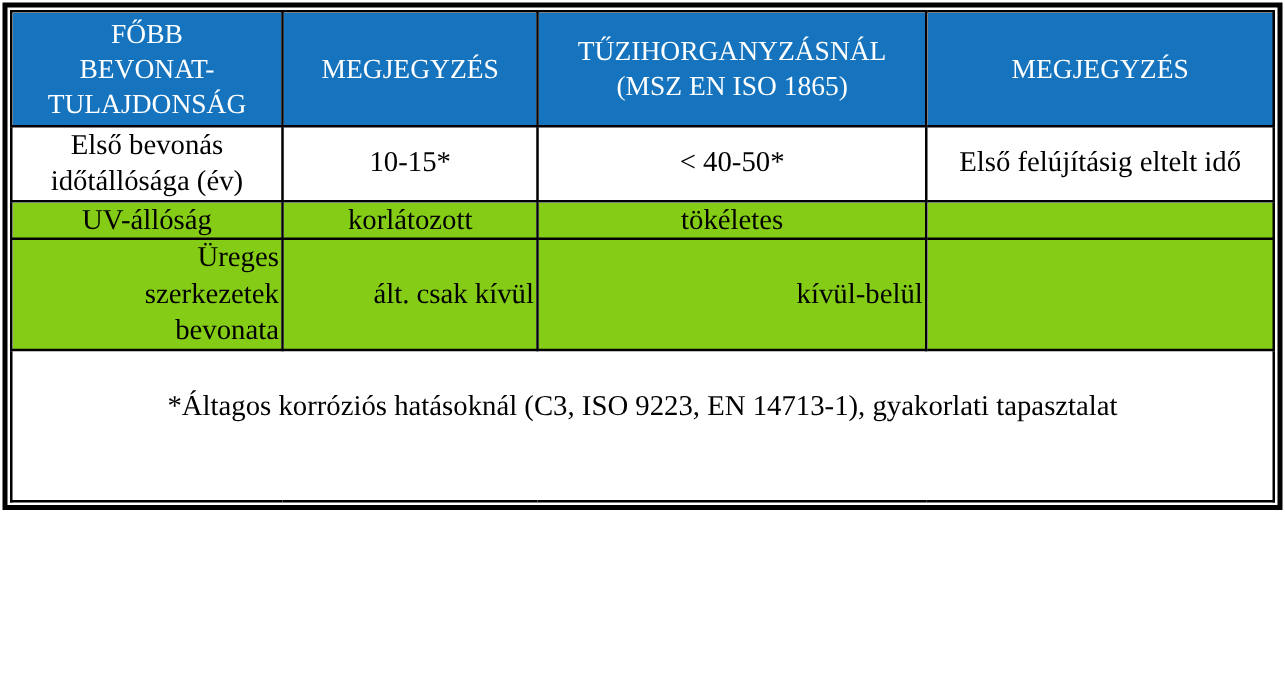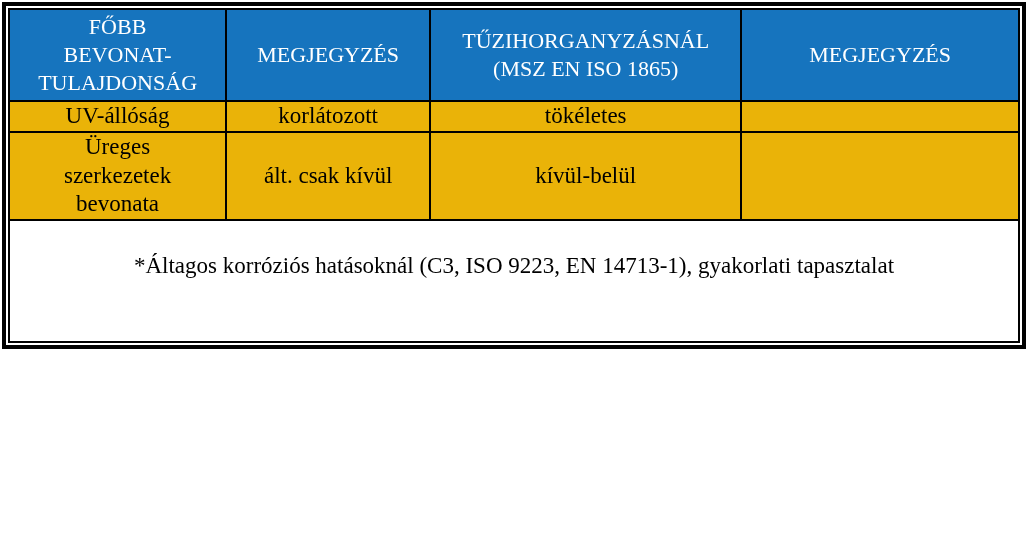--- a/index.html
+++ b/index.html
@@ -36,27 +36,27 @@
     font-weight: normal;
     font-size: 22px;
     line-height: 1.28;
     height: 90px;
   }
   table.coating td {
     font-size: 23px;
     line-height: 1.25;
     background: #ffffff;
   }
-  tr.shaded td { background: #eab308; }
+  tr.shaded td { background: #84cc16; }
   tr.r1 td { height: 57px; }
   tr.r2 td { height: 25px; }
   tr.r3 td { height: 58px; }
   tr.r4 td { height: 54px; }
   tr.r5 td { height: 90px; }
-  tr.r6 td { height: 81px; }
+  tr.r6 td { height: 81px; text-align: right; }
   tr.footer-row td {
     height: 60px;
     background: #ffffff;
     line-height: 1.3;
   }
 </style>
 </head>
 <body>
 
 <div class="table-outer">
@@ -72,20 +72,27 @@
         <th>FŐBB
 BEVONAT-
 TULAJDONSÁG</th>
         <th>MEGJEGYZÉS</th>
         <th>TŰZIHORGANYZÁSNÁL
 (MSZ EN ISO 1865)</th>
         <th>MEGJEGYZÉS</th>
       </tr>
     </thead>
     <tbody>
+      <tr class="r1">
+        <td>Első bevonás
+időtállósága (év)</td>
+        <td>10-15*</td>
+        <td>&lt; 40-50*</td>
+        <td>Első felújításig eltelt idő</td>
+      </tr>
       <tr class="r2 shaded">
         <td>UV-állóság</td>
         <td>korlátozott</td>
         <td>tökéletes</td>
         <td></td>
       </tr>
       <tr class="r6 shaded">
         <td>Üreges
 szerkezetek
 bevonata</td>

